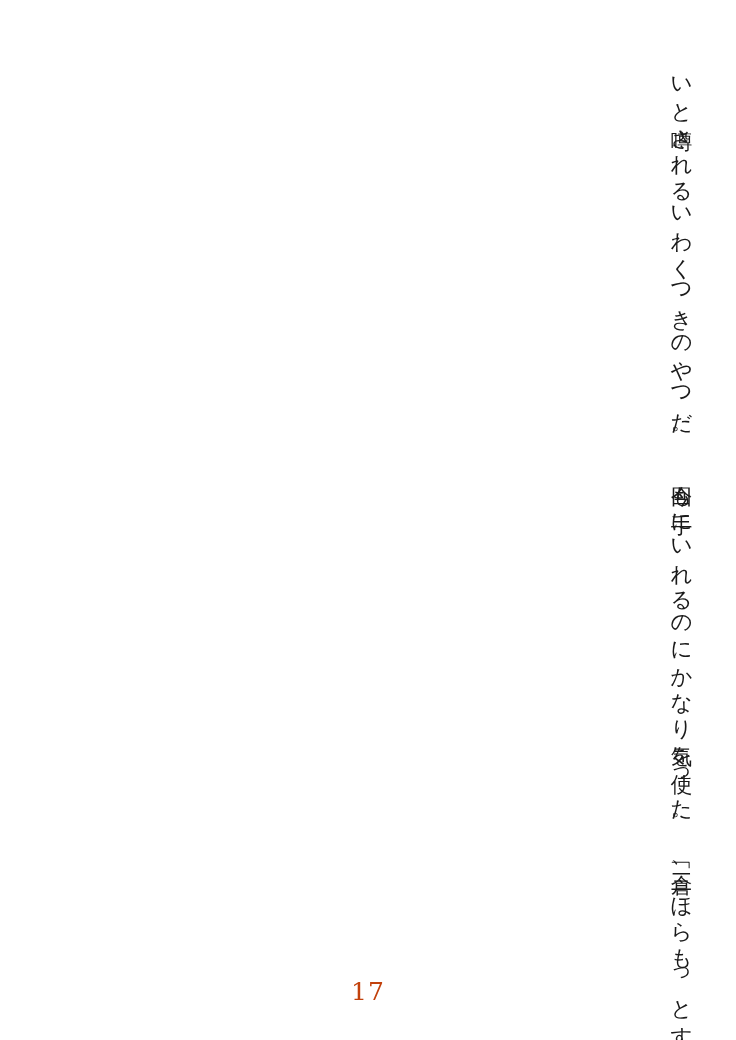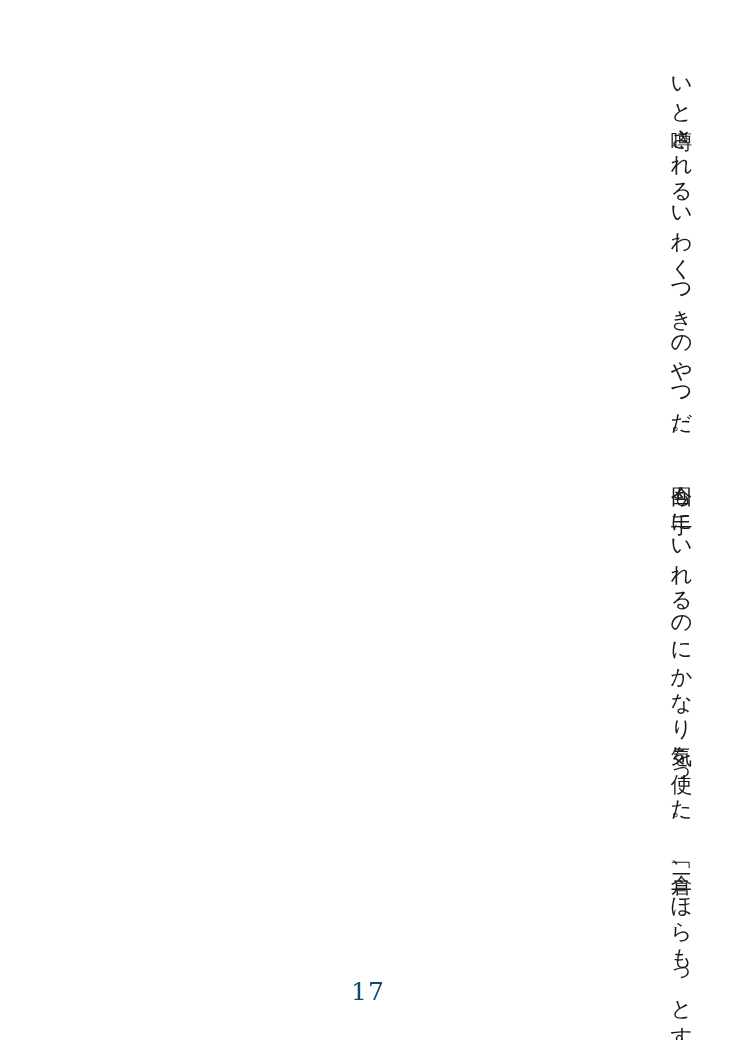--- a/index.html
+++ b/index.html
@@ -51,21 +51,21 @@
     padding-top: 22px;
   }
   #page-number {
     position: absolute;
     bottom: 34px;
     left: 0;
     width: 100%;
     text-align: center;
     font-size: 25px;
     font-family: "DejaVu Serif", "Liberation Serif", serif;
-    color: #0c4a6e;
+    color: #c2410c;
     letter-spacing: 1px;
   }
 </style>
 </head>
 <body>
 
 <div id="page">
 
   <div id="text-block">
     <div class="col">いと噂されるいわくつきのやつだ。　今回も手にいれるのにかなり気を</div>

